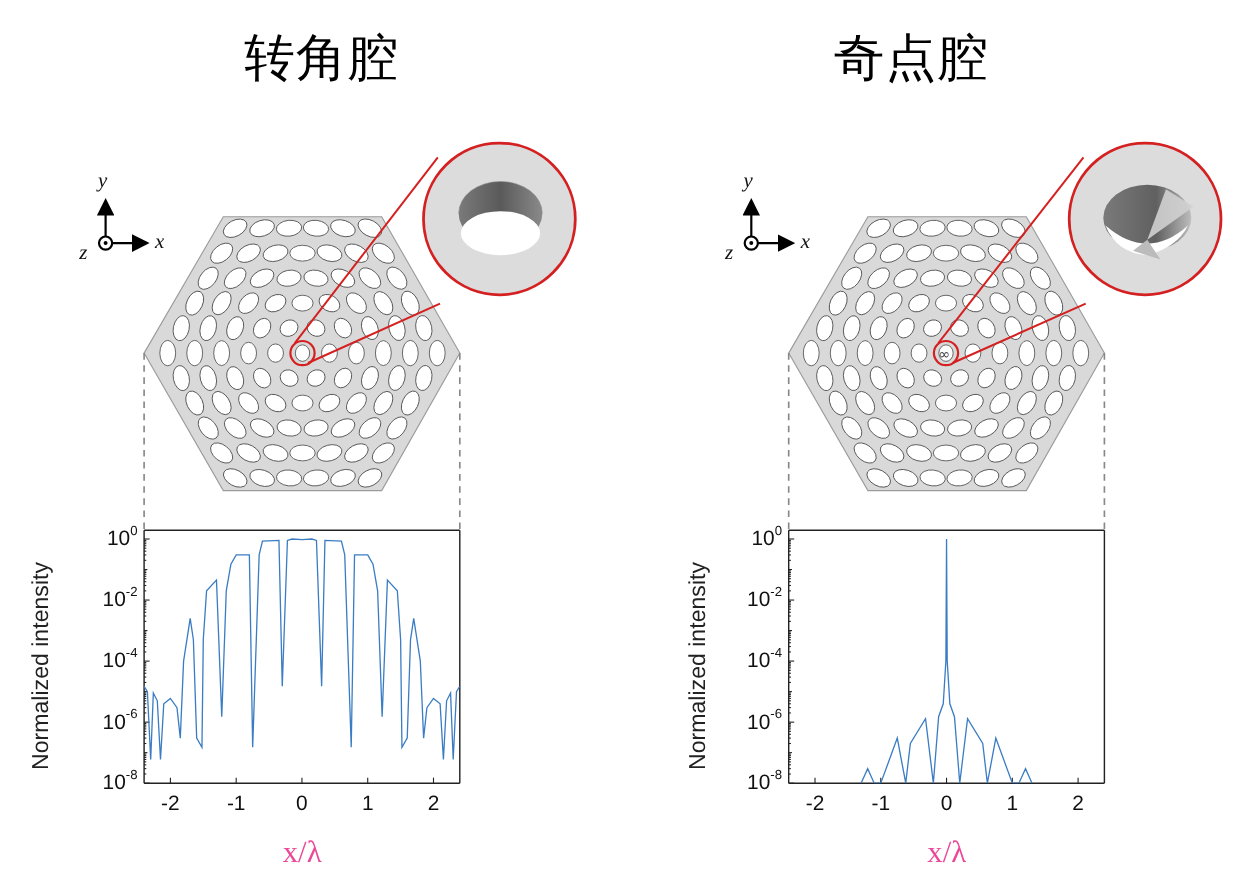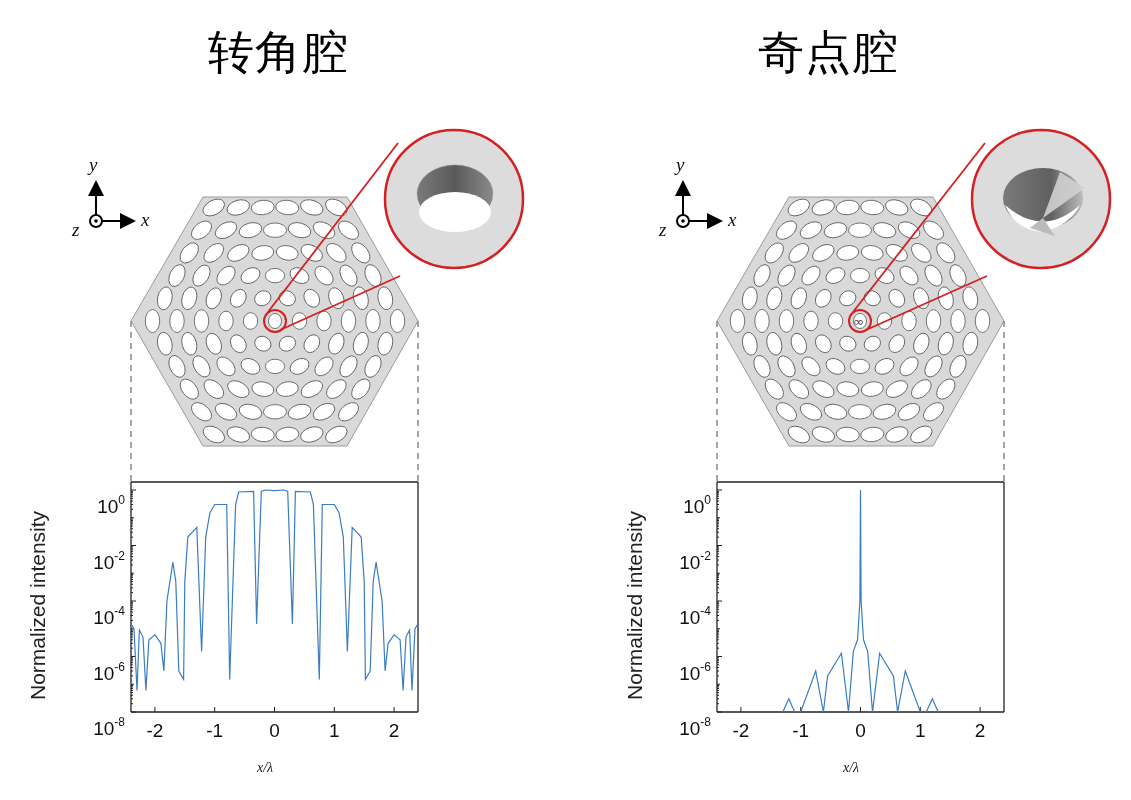--- a/index.html
+++ b/index.html
@@ -3,32 +3,32 @@
 <meta charset="utf-8">
 <style>
   html, body { margin: 0; padding: 0; background: #ffffff; }
   body { width: 1131px; height: 800px; position: relative; overflow: hidden;
          font-family: "Liberation Sans", "DejaVu Sans", sans-serif; }
   .title { position: absolute; top: 22px; font-size: 46px; color: #000; letter-spacing: 1px;
            font-family: "DejaVu Sans", sans-serif; }
   .panel-svg { position: absolute; left: 0; top: 0; }
   .ylabel { position: absolute; font-size: 21px; color: #222; transform: rotate(-90deg);
             transform-origin: left top; white-space: nowrap; }
-  .tick-y { position: absolute; font-size: 19px; color: #111; text-align: right; width: 50px; margin-top: 18px; }
+  .tick-y { position: absolute; font-size: 19px; color: #111; text-align: right; width: 50px; }
   .tick-y sup { font-size: 12px; position: relative; top: -2px; }
   .tick-x { position: absolute; font-size: 19px; color: #111; width: 40px; text-align: center; }
-  .xlabel { position: absolute; font-size: 14px; font-style: italic; color: #0f172a;
+  .xlabel { position: absolute; font-size: 28px; color: #ec4899;
             font-family: "Liberation Serif", "DejaVu Serif", serif; }
   .axis-label-it { position: absolute; font-style: italic; font-size: 19px;
             font-family: "Liberation Serif", "DejaVu Serif", serif; color: #111; }
 </style>
 </head>
 <body>
 
-<div class="title" style="left:208px;">转角腔</div>
+<div class="title" style="left:222px;">转角腔</div>
 <div class="title" style="left:758px;">奇点腔</div>
 
 <svg class="panel-svg" width="1131" height="800" viewBox="0 0 1131 800">
   <defs>
     <marker id="arrowhead" markerWidth="8" markerHeight="8" refX="6" refY="4" orient="auto">
       <path d="M0,0 L8,4 L0,8 z" fill="#000"></path>
     </marker>
     <pattern id="holes" x="0" y="0" width="1" height="1"></pattern>
     <linearGradient id="wallL" x1="0" x2="1" y1="0" y2="0">
       <stop offset="0" stop-color="#7a7a7a"></stop>

